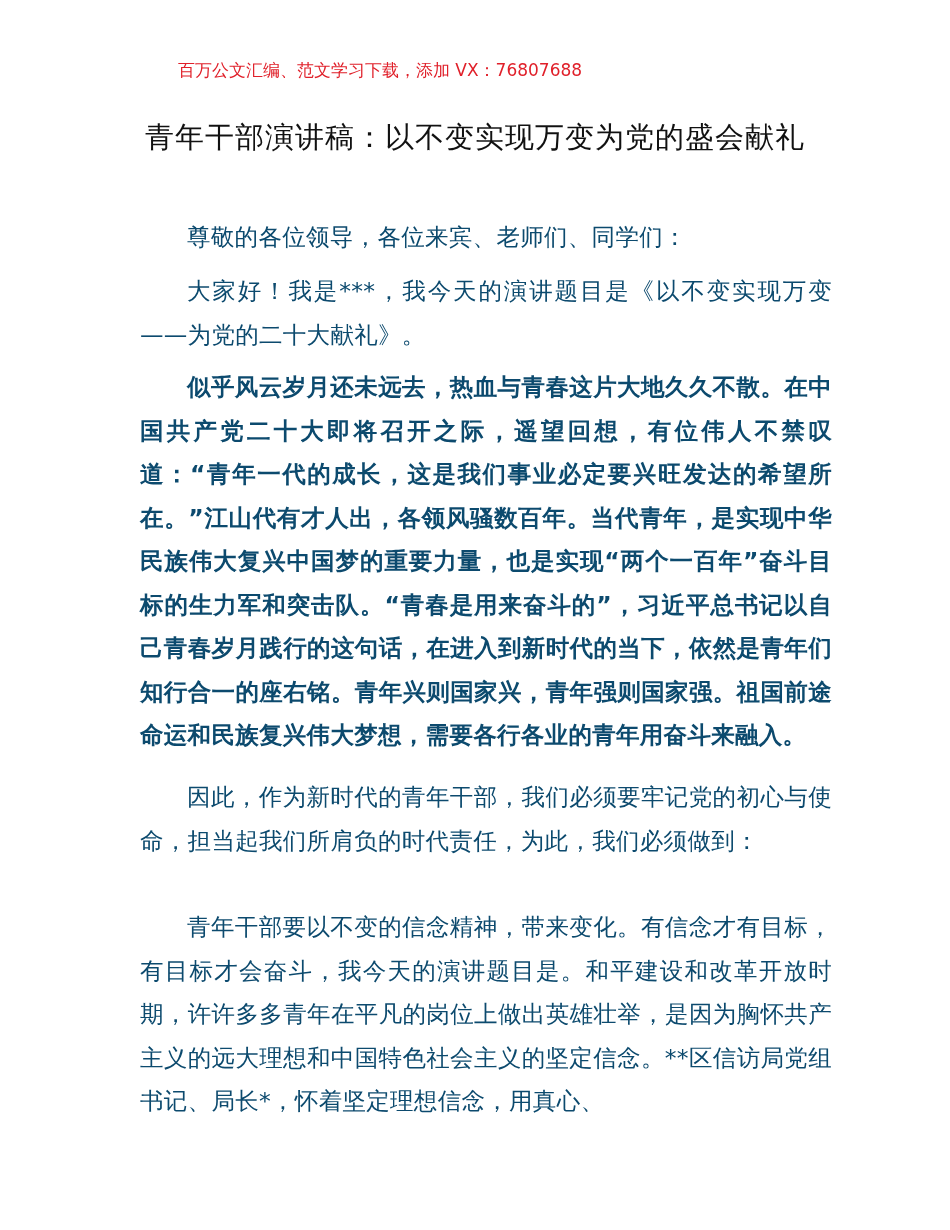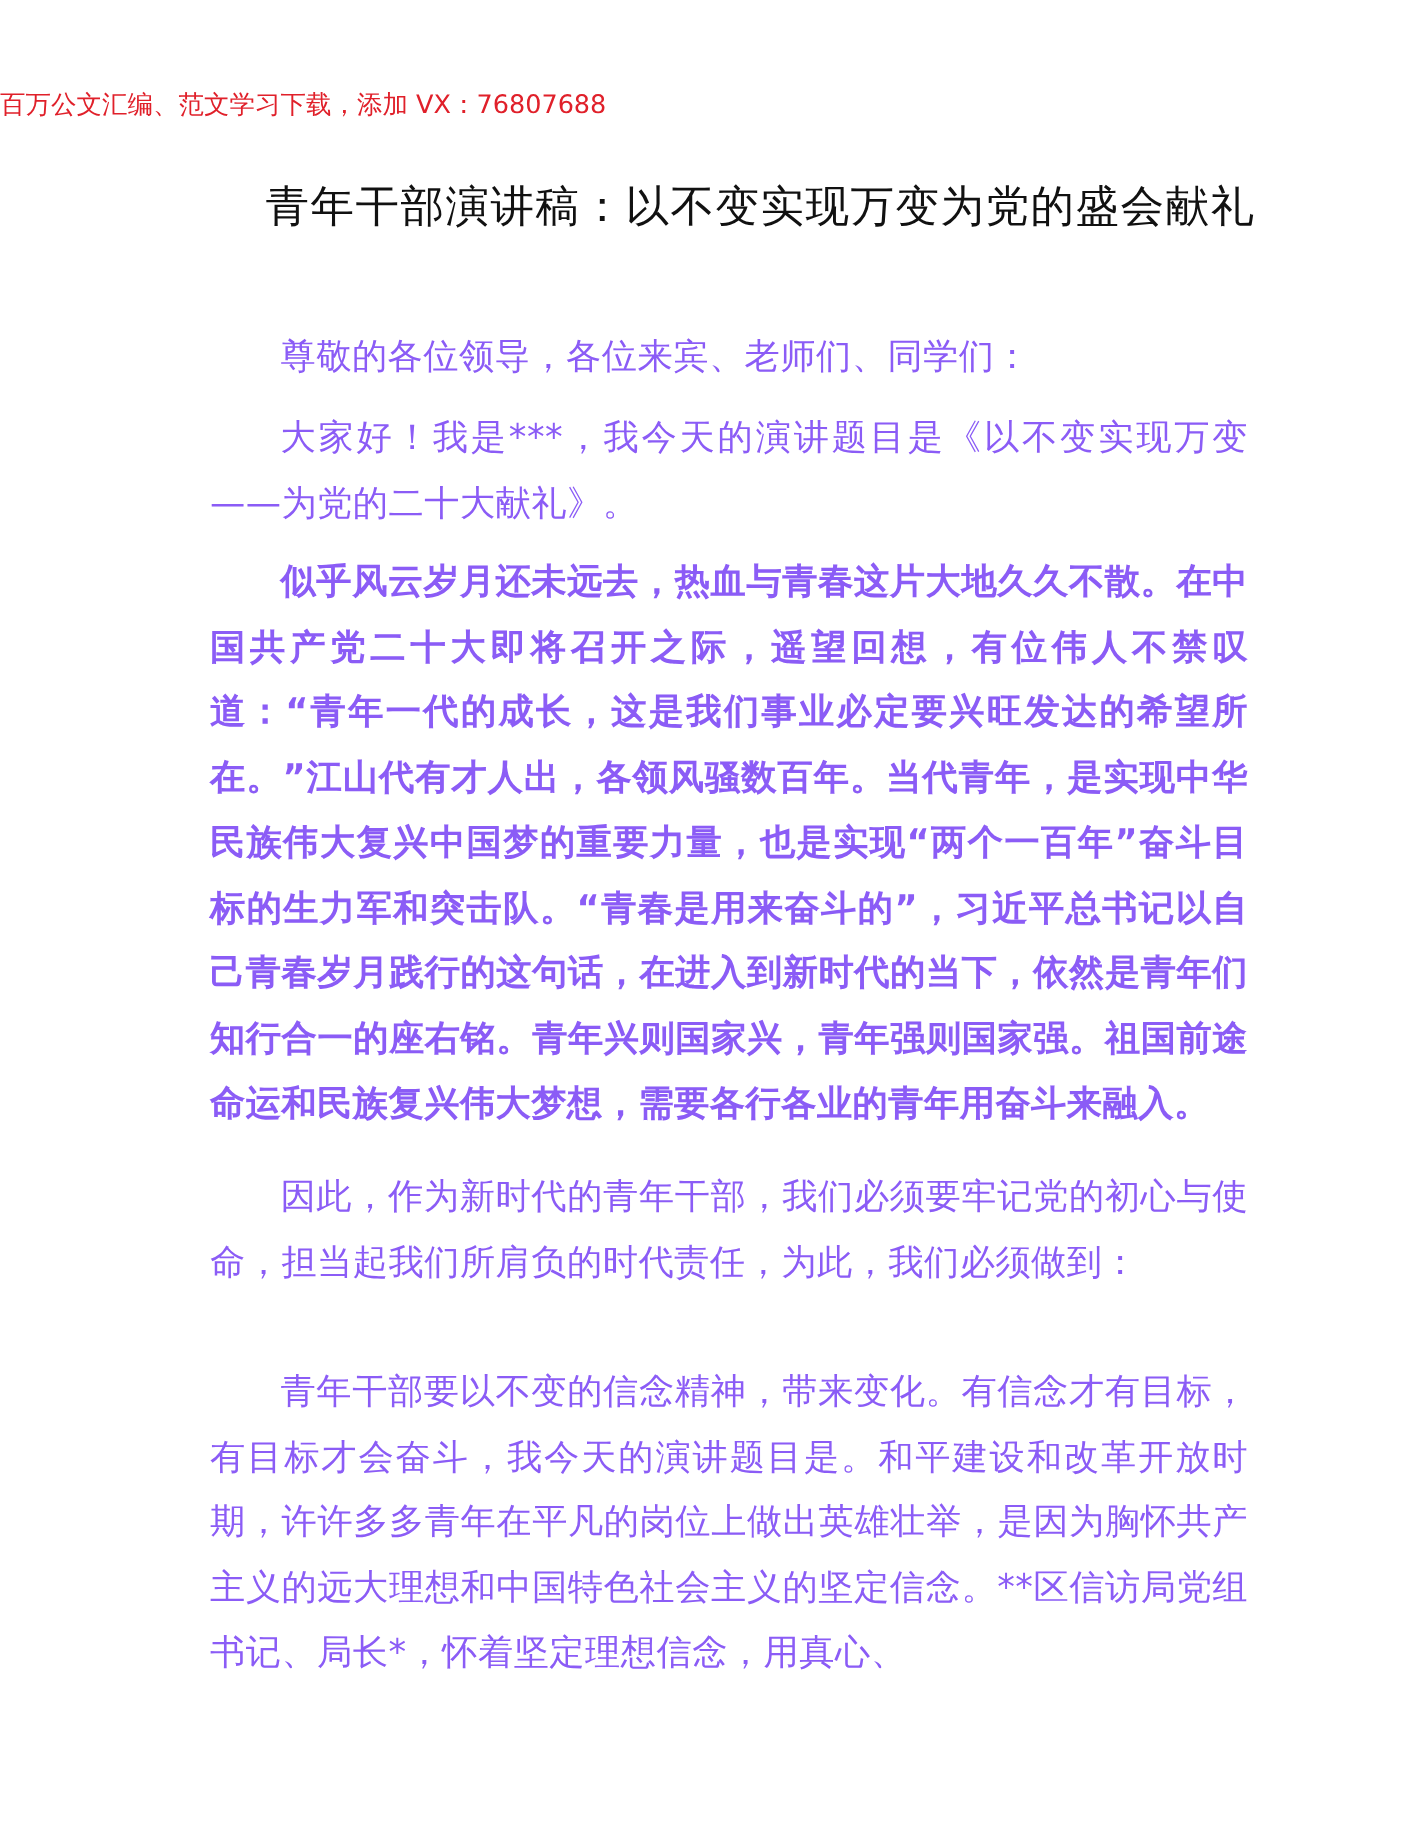--- a/index.html
+++ b/index.html
@@ -13,45 +13,44 @@
       position: relative;
       overflow: hidden;
       font-family: "DejaVu Sans", "Liberation Sans", sans-serif;
       color: #111111;
     }
     .header-banner {
       position: absolute;
       top: 58px;
       left: 0;
       width: 760px;
-      text-align: left;
+      text-align: center;
       font-size: 17px;
       line-height: 24px;
       color: #e0202a;
       letter-spacing: 0px;
     }
     .doc-title {
       position: absolute;
       top: 116px;
       left: 140px;
       width: 670px;
       text-align: center;
       font-size: 29px;
       line-height: 43px;
       color: #111111;
       letter-spacing: 1px;
-      margin-left: 32px;
     }
     .body-text {
       position: absolute;
       left: 140px;
       width: 692px;
       font-size: 23.5px;
       line-height: 43.5px;
-      color: #8b5cf6;
+      color: #0c4a6e;
       letter-spacing: 0.3px;
     }
     .para {
       margin: 0;
       text-indent: 2em;
       text-align: justify;
     }
     .p-greeting { top: 216px; }
     .p-intro    { top: 270px; }
     .p-main1    { top: 366px; font-weight: bold; }

